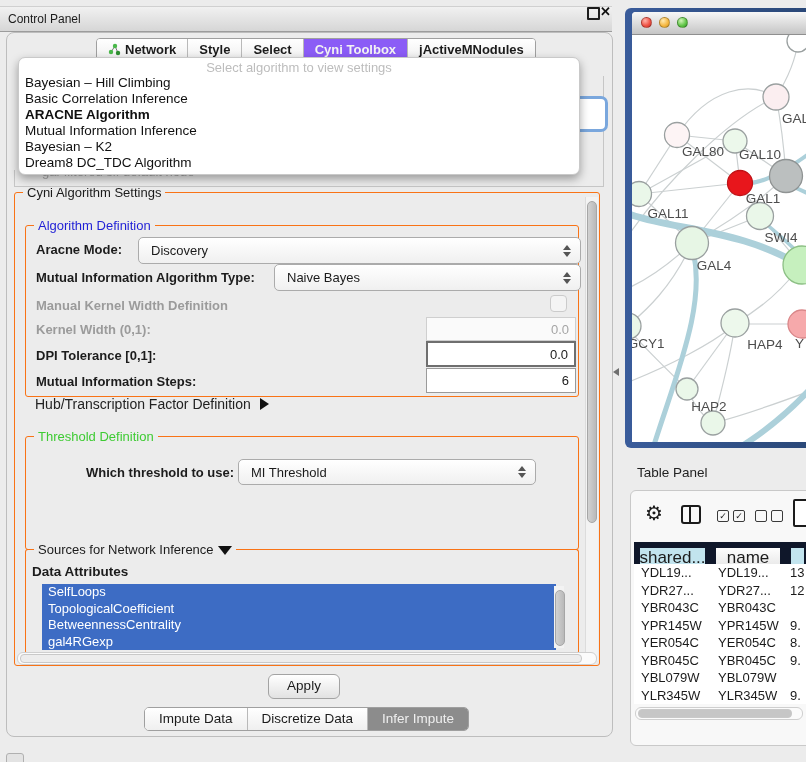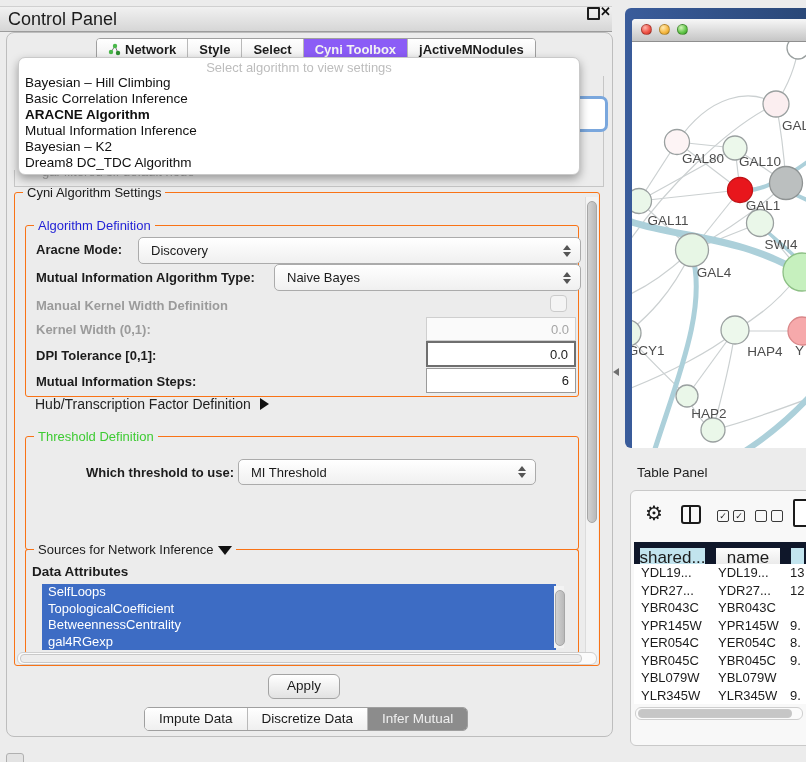--- a/index.html
+++ b/index.html
@@ -2,21 +2,21 @@
 <html style="--label-blue: #1f1fd6; --label-green: #3ecb33; --selection-blue: #3d6cc4; --header-blue: #c2e4ee; --tab-selected-gray: #8c8c8c; --teal-edge: #acd0da; --red-node: #e8161c;"><head>
 <meta charset="utf-8">
 <style>
   html,body{margin:0;padding:0;}
   #stage{position:relative;width:806px;height:762px;background:#ececec;overflow:hidden;
          font-family:"Liberation Sans",sans-serif;color:#1b1b1b;}
 
   
   .cp-titlebar{position:absolute;left:0;top:6px;width:612px;height:24px;
     background:linear-gradient(#f1f1f1,#d6d6d6);border-top:1px solid #d0d0d0;
-    border-bottom:1px solid #9c9c9c;display:flex;align-items:center;font-size:18px;}
+    border-bottom:1px solid #9c9c9c;display:flex;align-items:center;font-size:12px;}
   .cp-title{padding-left:8px;}
   .float-btn{position:absolute;left:587px;top:7px;width:9px;height:9px;border:2px solid #1d1d1d;border-radius:1px;}
   .close-btn{position:absolute;left:600px;top:4px;font-size:13px;font-weight:bold;color:#111;}
 
   
   .cp-body{position:absolute;left:6px;top:32px;width:605px;height:703px;background:#ececec;
     border:1px solid #bdbdbd;border-radius:8px;}
 
   
   .tabstrip{position:absolute;left:96px;top:38px;height:21px;display:flex;border:1px solid #9f9f9f;
@@ -88,21 +88,21 @@
 
   .splitter{position:absolute;left:613px;top:368px;width:0;height:0;
     border-top:4px solid transparent;border-bottom:4px solid transparent;border-right:6px solid #6f6f6f;}
 
   .corner-chip{position:absolute;left:6px;top:753px;width:16px;height:12px;border:1px solid #b0b0b0;
     background:#e3e3e3;border-radius:3px;}
 
   
   .netwin{position:absolute;left:625px;top:8px;width:181px;height:440px;
     background:linear-gradient(90deg,#3a5c9b,#2a4878);border-radius:6px 0 0 6px;
-    padding:11px 0 7px 7px;box-sizing:border-box;overflow:hidden;}
+    padding:4px 0 7px 7px;box-sizing:border-box;overflow:hidden;}
   .netinner{width:174px;height:430px;background:#fff;border-radius:4px 0 0 0;overflow:hidden;}
   .net-titlebar{height:22px;background:linear-gradient(#f7f7f7,#c5c5c5);border-bottom:1px solid #8f8f8f;position:relative;}
   .light{position:absolute;top:5px;width:11px;height:11px;border-radius:50%;border:1px solid rgba(0,0,0,.25);box-sizing:border-box;}
   .light.red{left:9px;background:radial-gradient(circle at 35% 30%,#ffb3aa,#ee4f42 60%,#c0392d);}
   .light.yellow{left:27px;background:radial-gradient(circle at 35% 30%,#ffeab0,#f5b63f 60%,#cf9a24);}
   .light.green{left:45px;background:radial-gradient(circle at 35% 30%,#d2f5b8,#5ec445 60%,#3c9c2d);}
   .net-canvas{height:407px;background:#fff;}
 
   
   .tp-title{position:absolute;left:637px;top:465px;font-size:13.5px;color:#222;}
@@ -262,21 +262,21 @@
     <div class="sbh" style="left:2px;top:459px;width:578px;height:11px;">
       <div class="thumb" style="left:2px;width:560px;"></div>
     </div>
   </div>
 
   <div class="apply-btn">Apply</div>
 
   <div class="btabs">
     <div class="btab">Impute Data</div>
     <div class="btab">Discretize Data</div>
-    <div class="btab sel">Infer Mutual</div>
+    <div class="btab sel">Infer Impute</div>
   </div>
 
   <div class="splitter"></div>
   <div class="corner-chip"></div>
 
   <div class="netwin">
     <div class="netinner">
       <div class="net-titlebar">
         <div class="light red"></div>
         <div class="light yellow"></div>

